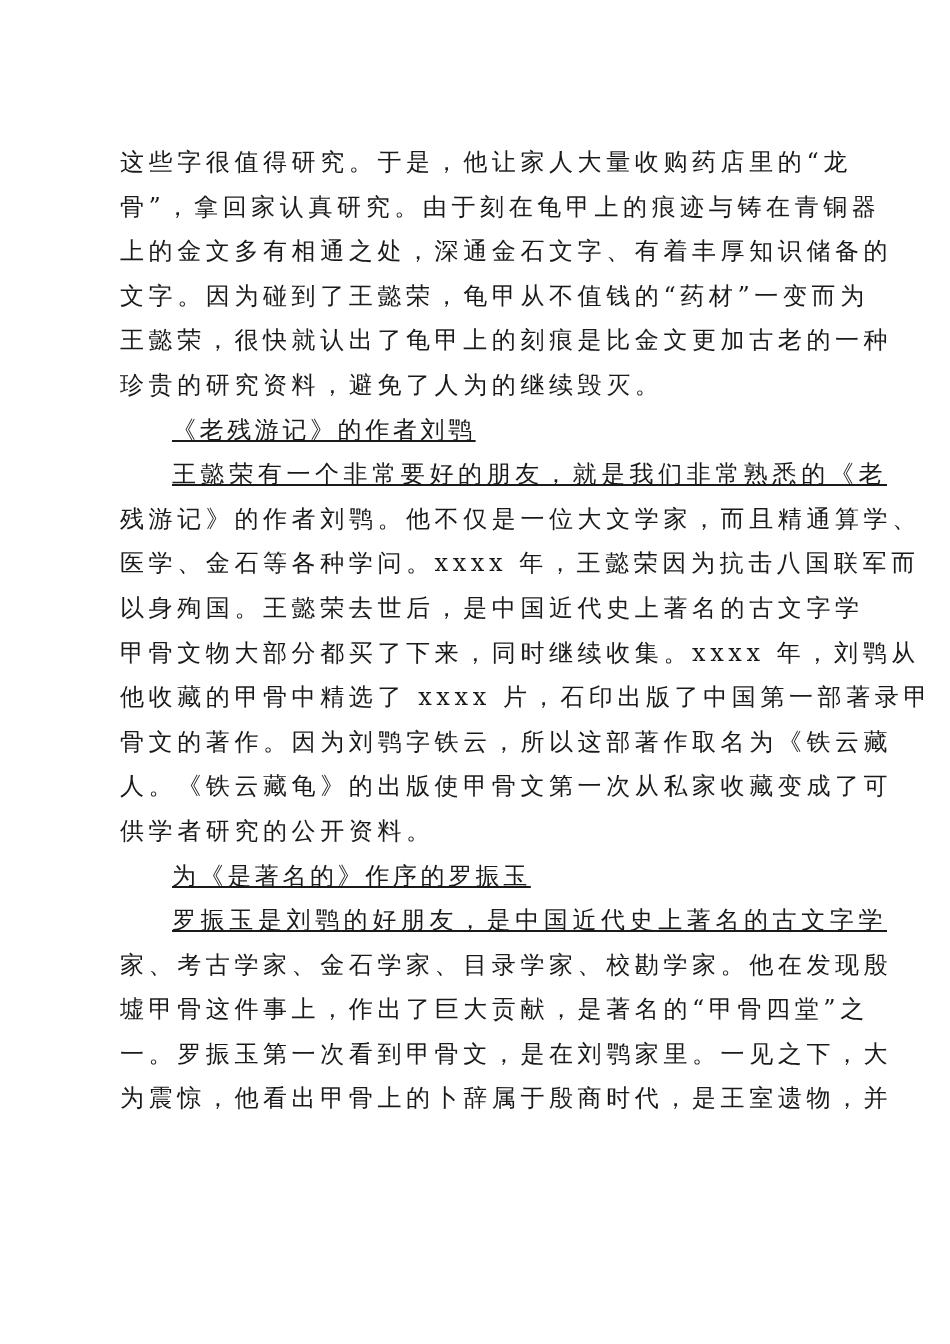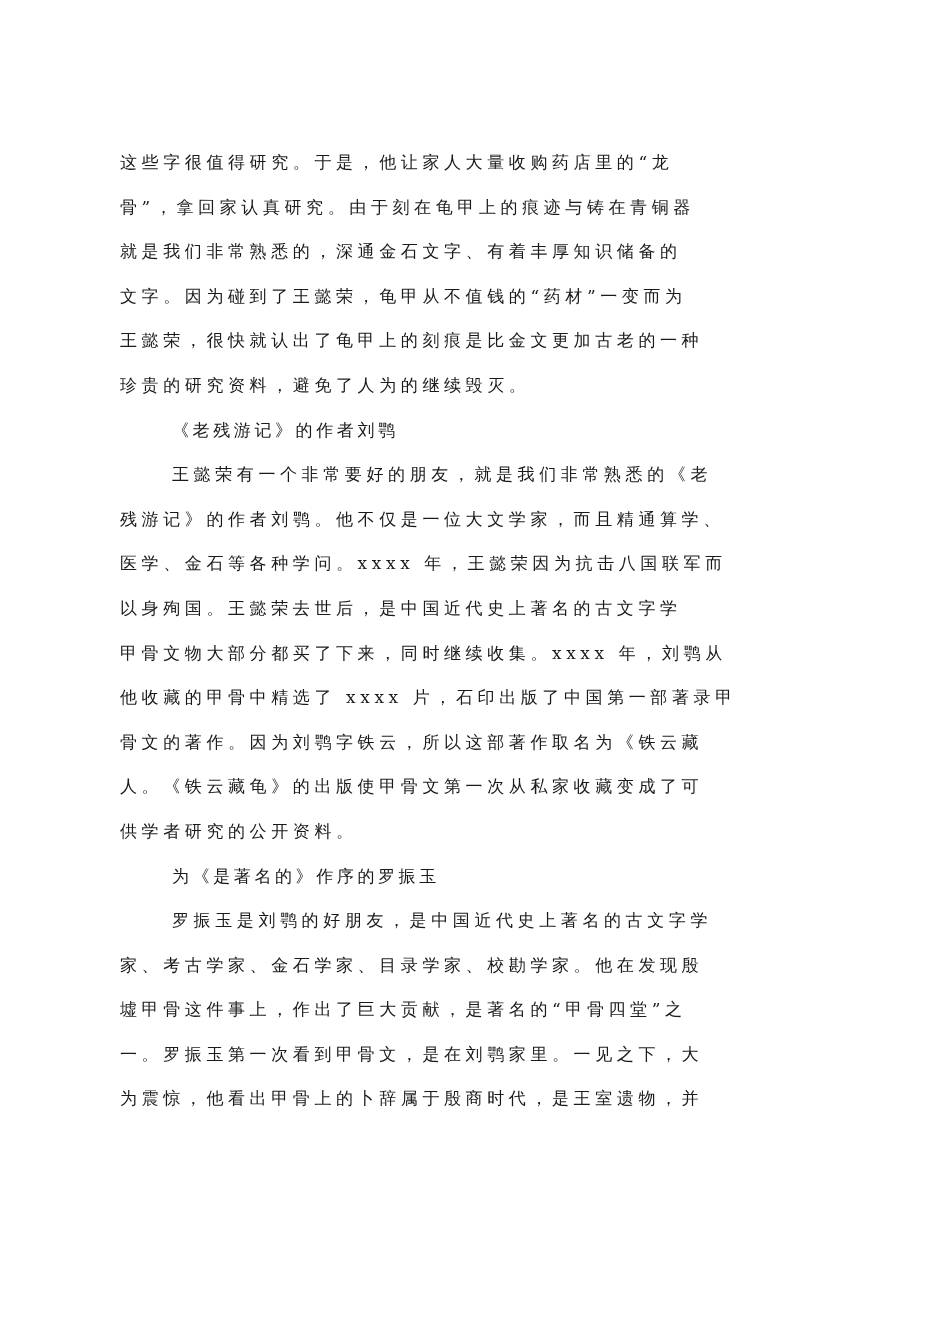--- a/index.html
+++ b/index.html
@@ -17,40 +17,41 @@
     }
     .page {
       position: absolute;
       left: 120px;
       top: 140px;
       width: 710px;
     }
     .line {
       height: 44.6px;
       line-height: 44.6px;
-      font-size: 17px;
+      font-size: 24px;
       letter-spacing: 4.6px;
       white-space: nowrap;
     }
     .indent {
       padding-left: 52px;
+      text-decoration: underline;
     }
     .heading {
       letter-spacing: 3.6px;
     }
   </style>
 </head>
 <body>
 
 <div class="page">
 
   <div class="paragraph">
     <div class="line">这些字很值得研究。于是，他让家人大量收购药店里的“龙</div>
     <div class="line">骨”，拿回家认真研究。由于刻在龟甲上的痕迹与铸在青铜器</div>
-    <div class="line">就是我们非常熟悉的，深通金石文字、有着丰厚知识储备的</div>
+    <div class="line">上的金文多有相通之处，深通金石文字、有着丰厚知识储备的</div>
     <div class="line">文字。因为碰到了王懿荣，龟甲从不值钱的“药材”一变而为</div>
     <div class="line">王懿荣，很快就认出了龟甲上的刻痕是比金文更加古老的一种</div>
     <div class="line">珍贵的研究资料，避免了人为的继续毁灭。</div>
   </div>
 
   <div class="line indent heading">《老残游记》的作者刘鹗</div>
 
   <div class="paragraph">
     <div class="line indent">王懿荣有一个非常要好的朋友，就是我们非常熟悉的《老</div>
     <div class="line">残游记》的作者刘鹗。他不仅是一位大文学家，而且精通算学、</div>

